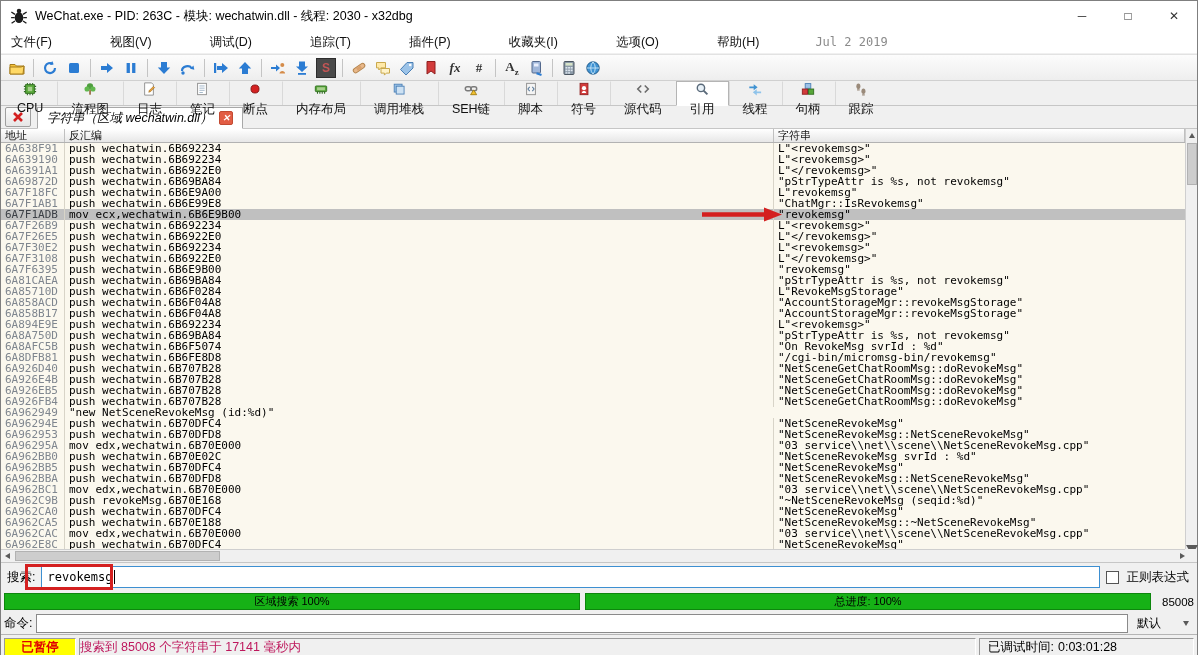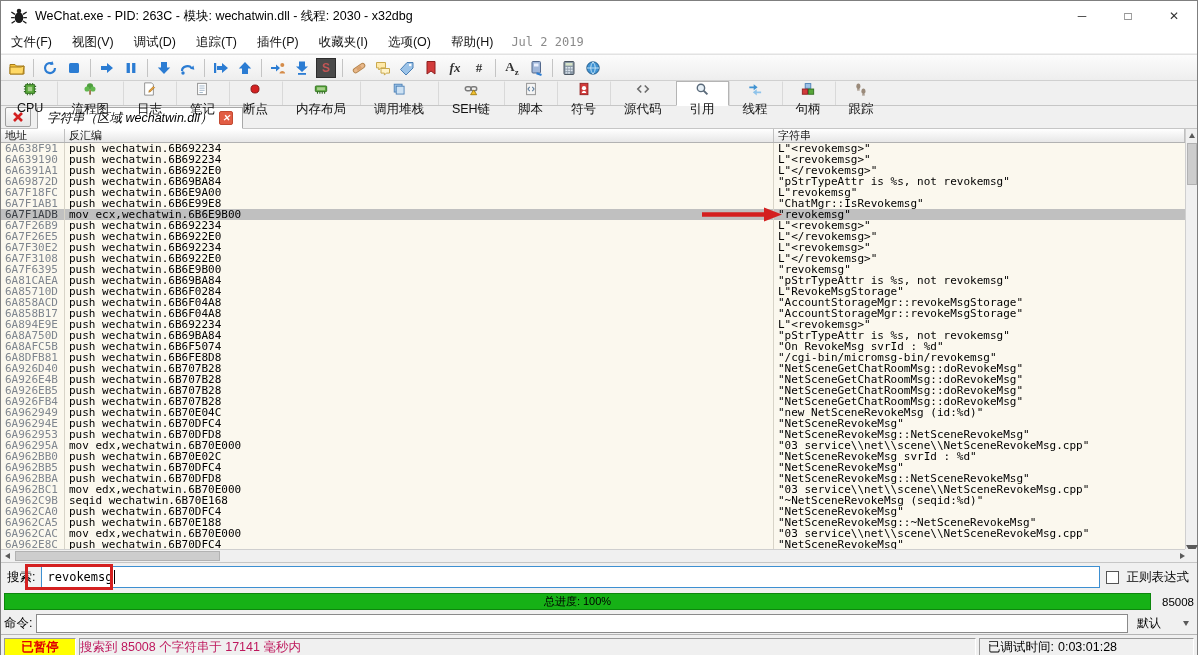--- a/index.html
+++ b/index.html
@@ -13,21 +13,21 @@
     position:relative; width:1198px; height:655px;
     border:1px solid #7f7f7f; background:#f0f0f0;
   }
   
   .titlebar { height:30px; background:#ffffff; display:flex; align-items:center; padding-left:9px; }
   .titlebar .app-icon { width:18px; height:18px; margin-right:7px; flex:0 0 auto; }
   .title-text { font-size:12.5px; color:#000; white-space:nowrap; }
   .win-controls { margin-left:auto; display:flex; height:30px; }
   .win-btn { width:46px; height:30px; display:flex; align-items:center; justify-content:center; font-size:12px; color:#333; }
   
-  .menubar { height:23px; background:#ffffff; display:flex; align-items:center; font-size:12.5px; border-bottom:1px solid #f0f0f0; }
+  .menubar { height:23px; background:#ffffff; display:flex; align-items:center; font-size:12.5px; border-bottom:1px solid #f0f0f0;gap:38px; }
   .menu-item { padding:0 10px; height:21px; line-height:21px; color:#111; }
   .menu-date { margin-left:8px; color:#8a8a8a; font-family:"DejaVu Sans Mono", monospace; font-size:12px; }
   
   .toolbar { height:27px; background:linear-gradient(#fcfcfc,#eeeeee); border-top:1px solid #e2e2e2; border-bottom:1px solid #d0d0d0; display:flex; align-items:center; padding-left:4px; }
   .tool-btn { width:24px; height:23px; display:flex; align-items:center; justify-content:center; border:1px solid transparent; }
   .tool-btn svg { width:16px; height:16px; }
   .tool-sep { width:1px; height:18px; background:#c4c4c4; margin:0 4px; }
   .txt-icon { font-size:13px; font-weight:bold; color:#333; font-family:"Liberation Serif", serif; }
   .txt-icon sub { font-size:9px; }
   .s-dark { width:20px; height:20px; background:#4a4a4a; border:1px solid #2d2d2d; color:#c25555; font-weight:bold; font-size:12px; display:flex; align-items:center; justify-content:center; }
@@ -493,29 +493,29 @@
         <div class="tr"><span class="td addr">6A858ACD</span><span class="td dis">push wechatwin.6B6F04A8</span><span class="td str">"AccountStorageMgr::<span class="hl">revokeMsg</span>Storage"</span></div>
         <div class="tr"><span class="td addr">6A858B17</span><span class="td dis">push wechatwin.6B6F04A8</span><span class="td str">"AccountStorageMgr::<span class="hl">revokeMsg</span>Storage"</span></div>
         <div class="tr"><span class="td addr">6A894E9E</span><span class="td dis">push wechatwin.6B692234</span><span class="td str">L"&lt;<span class="hl">revokemsg</span>&gt;"</span></div>
         <div class="tr"><span class="td addr">6A8A750D</span><span class="td dis">push wechatwin.6B69BA84</span><span class="td str">"pStrTypeAttr is %s, not <span class="hl">revokemsg</span>"</span></div>
         <div class="tr"><span class="td addr">6A8AFC5B</span><span class="td dis">push wechatwin.6B6F5074</span><span class="td str">"On <span class="hl">RevokeMsg</span> svrId : %d"</span></div>
         <div class="tr"><span class="td addr">6A8DFB81</span><span class="td dis">push wechatwin.6B6FE8D8</span><span class="td str">"/cgi-bin/micromsg-bin/<span class="hl">revokemsg</span>"</span></div>
         <div class="tr"><span class="td addr">6A926D40</span><span class="td dis">push wechatwin.6B707B28</span><span class="td str">"NetSceneGetChatRoomMsg::do<span class="hl">RevokeMsg</span>"</span></div>
         <div class="tr"><span class="td addr">6A926E4B</span><span class="td dis">push wechatwin.6B707B28</span><span class="td str">"NetSceneGetChatRoomMsg::do<span class="hl">RevokeMsg</span>"</span></div>
         <div class="tr"><span class="td addr">6A926EB5</span><span class="td dis">push wechatwin.6B707B28</span><span class="td str">"NetSceneGetChatRoomMsg::do<span class="hl">RevokeMsg</span>"</span></div>
         <div class="tr"><span class="td addr">6A926FB4</span><span class="td dis">push wechatwin.6B707B28</span><span class="td str">"NetSceneGetChatRoomMsg::do<span class="hl">RevokeMsg</span>"</span></div>
-        <div class="tr"><span class="td addr">6A962949</span><span class="td dis">push wechatwin.6B70E04C</span><span class="td str">"new NetScene<span class="hl">RevokeMsg</span> (id:%d)"</span></div>
+        <div class="tr"><span class="td addr">6A962949</span><span class="td str">"new NetScene<span class="hl">RevokeMsg</span> (id:%d)"</span></div>
         <div class="tr"><span class="td addr">6A96294E</span><span class="td dis">push wechatwin.6B70DFC4</span><span class="td str">"NetScene<span class="hl">RevokeMsg</span>"</span></div>
         <div class="tr"><span class="td addr">6A962953</span><span class="td dis">push wechatwin.6B70DFD8</span><span class="td str">"NetScene<span class="hl">RevokeMsg</span>::NetScene<span class="hl">RevokeMsg</span>"</span></div>
         <div class="tr"><span class="td addr">6A96295A</span><span class="td dis">mov edx,wechatwin.6B70E000</span><span class="td str">"03_service\\net\\scene\\NetScene<span class="hl">RevokeMsg</span>.cpp"</span></div>
         <div class="tr"><span class="td addr">6A962BB0</span><span class="td dis">push wechatwin.6B70E02C</span><span class="td str">"NetScene<span class="hl">RevokeMsg</span> svrId : %d"</span></div>
         <div class="tr"><span class="td addr">6A962BB5</span><span class="td dis">push wechatwin.6B70DFC4</span><span class="td str">"NetScene<span class="hl">RevokeMsg</span>"</span></div>
         <div class="tr"><span class="td addr">6A962BBA</span><span class="td dis">push wechatwin.6B70DFD8</span><span class="td str">"NetScene<span class="hl">RevokeMsg</span>::NetScene<span class="hl">RevokeMsg</span>"</span></div>
         <div class="tr"><span class="td addr">6A962BC1</span><span class="td dis">mov edx,wechatwin.6B70E000</span><span class="td str">"03_service\\net\\scene\\NetScene<span class="hl">RevokeMsg</span>.cpp"</span></div>
-        <div class="tr"><span class="td addr">6A962C9B</span><span class="td dis">seqid wechatwin.6B70E168</span><span class="td str">"~NetScene<span class="hl">RevokeMsg</span> (seqid:%d)"</span></div>
+        <div class="tr"><span class="td addr">6A962C9B</span><span class="td dis">push revokeMsg.6B70E168</span><span class="td str">"~NetScene<span class="hl">RevokeMsg</span> (seqid:%d)"</span></div>
         <div class="tr"><span class="td addr">6A962CA0</span><span class="td dis">push wechatwin.6B70DFC4</span><span class="td str">"NetScene<span class="hl">RevokeMsg</span>"</span></div>
         <div class="tr"><span class="td addr">6A962CA5</span><span class="td dis">push wechatwin.6B70E188</span><span class="td str">"NetScene<span class="hl">RevokeMsg</span>::~NetScene<span class="hl">RevokeMsg</span>"</span></div>
         <div class="tr"><span class="td addr">6A962CAC</span><span class="td dis">mov edx,wechatwin.6B70E000</span><span class="td str">"03_service\\net\\scene\\NetScene<span class="hl">RevokeMsg</span>.cpp"</span></div>
         <div class="tr"><span class="td addr">6A962E8C</span><span class="td dis">push wechatwin.6B70DFC4</span><span class="td str">"NetScene<span class="hl">RevokeMsg</span>"</span></div>
       </div>
 
     <div class="vscroll">
       <span class="sb-btn">
           <span class="tri up"></span>
         </span>
@@ -548,20 +548,23 @@
       <span class="caret"></span>
     </div>
     <span class="regexwrap">
       <span class="checkbox"></span>
       <span>正则表达式</span>
     </span>
     <div class="ann-rect"></div>
   </div>
 
   <div class="progressrow">
+    <div class="pbar left">
+      <span>区域搜索 100%</span>
+    </div>
     <div class="pbar right">
       <span>总进度: 100%</span>
     </div>
     <span class="pcount">85008</span>
   </div>
 
   <div class="cmdrow">
     <span class="lbl">命令:</span>
     <input class="cmd-input" value="" style="">
     <div class="profile">

